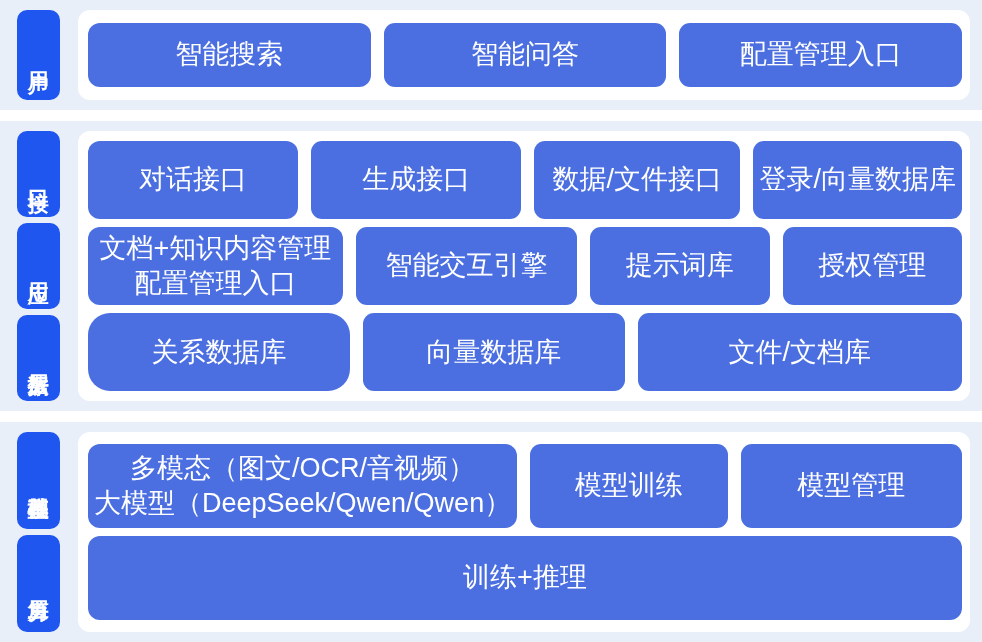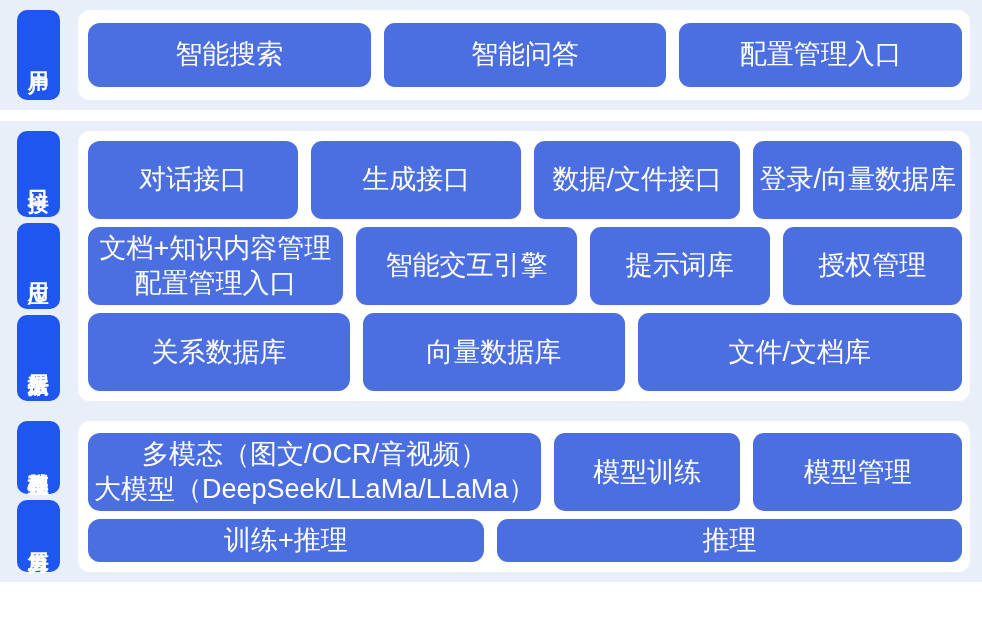--- a/index.html
+++ b/index.html
@@ -26,21 +26,21 @@
   
   .band {
     background: #e9eff9;
     display: flex;
     align-items: stretch;
     box-sizing: border-box;
     padding: 10px 12px 10px 17px;
   }
   .band-user   { height: 110px; }
   .band-mid    { height: 290px; margin-top: 11px; }
-  .band-bottom { height: 171px; }
+  .band-bottom { height: 220px; margin-top: 11px; }
 
   
   .rail {
     width: 43px;
     flex: 0 0 43px;
     display: flex;
     flex-direction: column;
     justify-content: space-between;
   }
   .vlabel {
@@ -114,21 +114,21 @@
   .row-interface .box:nth-child(1) { flex: 1.02 1 0; }
   .row-interface .box:nth-child(2) { flex: 1.02 1 0; }
 
   
   .row-app .box:nth-child(1) { flex: 1.45 1 0; }
   .row-app .box:nth-child(2) { flex: 1.25 1 0; }
   .row-app .box:nth-child(3) { flex: 1 1 0; }
   .row-app .box:nth-child(4) { flex: 1 1 0; }
 
   
-  .row-data .box:nth-child(1) { flex: 1 1 0; }
+  .row-data .box:nth-child(1) { flex: 1 1 0; border-radius: 22px; }
   .row-data .box:nth-child(2) { flex: 1 1 0; }
   .row-data .box:nth-child(3) { flex: 1.25 1 0; justify-content: center; }
 
   
   .row-model .box:nth-child(1) { flex: 1.28 1 0; }
   .row-model .box:nth-child(2) { flex: 1 1 0; }
   .row-model .box:nth-child(3) { flex: 1.13 1 0; }
 
   
   .row-compute .box:nth-child(1) { flex: 1 1 0; }
@@ -217,35 +217,32 @@
   <div class="band band-bottom">
     <div class="rail rail-2">
       <div class="vlabel">基础模型</div>
       <div class="vlabel">算力层</div>
     </div>
     <div class="panel">
 
       <div class="row row-model">
         <div class="box">
           <span class="ln">多模态（图文/OCR/音视频）</span>
-          <span class="ln">大模型（DeepSeek/LLaMa/LLaMa）</span>
+          <span class="ln">大模型（DeepSeek/Qwen/Qwen）</span>
         </div>
         <div class="box">
           <span class="ln">模型训练</span>
         </div>
         <div class="box">
           <span class="ln">模型管理</span>
         </div>
       </div>
 
       <div class="row row-compute">
         <div class="box">
           <span class="ln">训练+推理</span>
         </div>
-        <div class="box">
-          <span class="ln">推理</span>
-        </div>
       </div>
 
     </div>
   </div>
 
 </div>
 
 </body></html>

